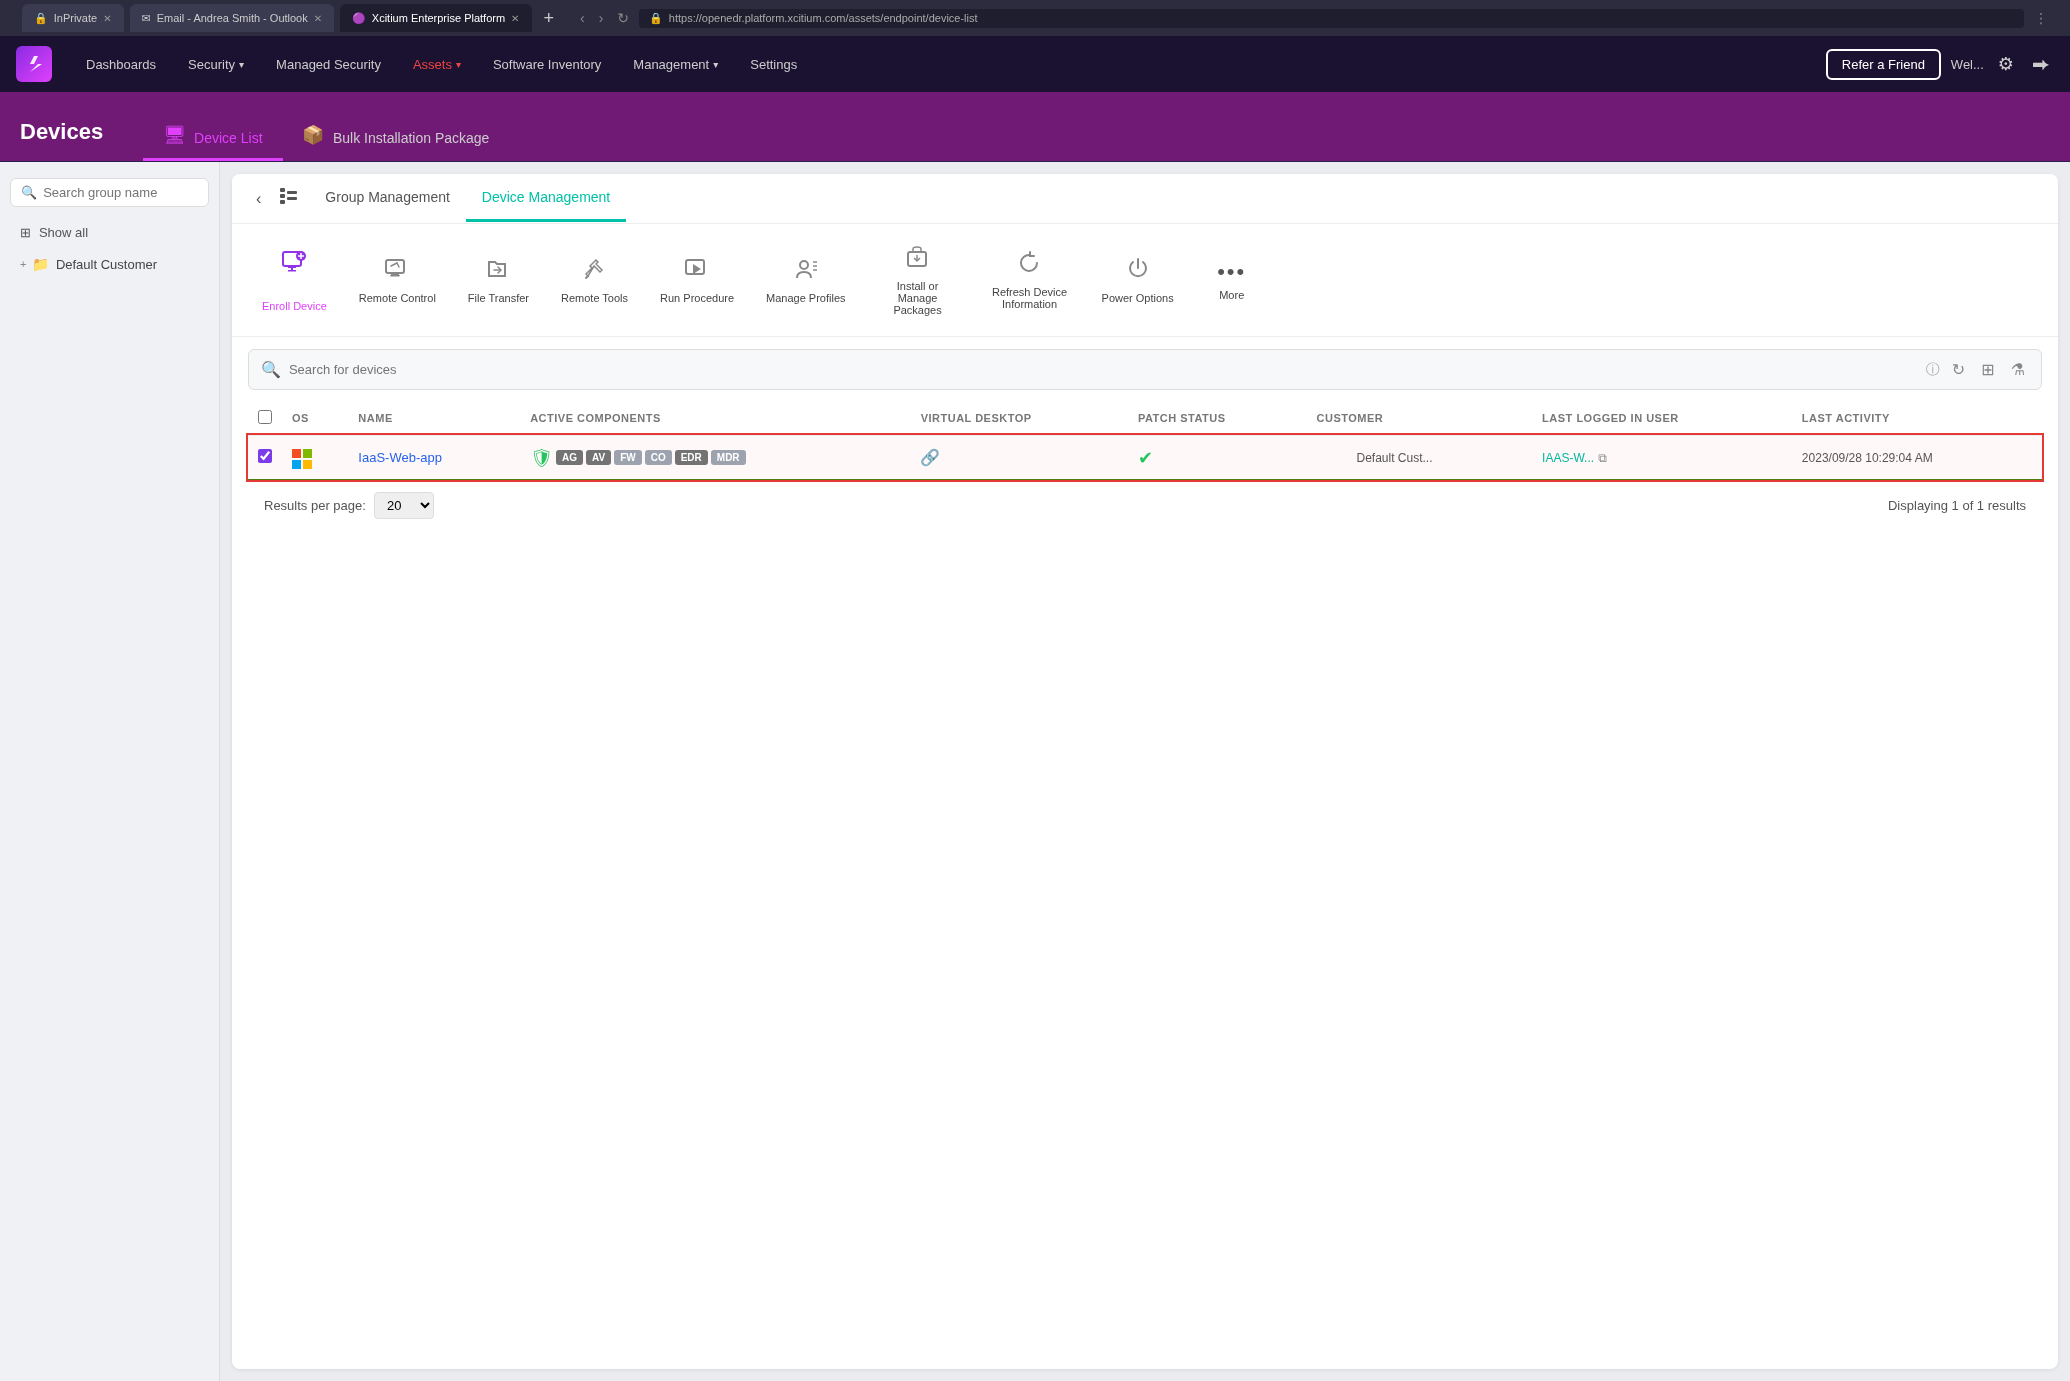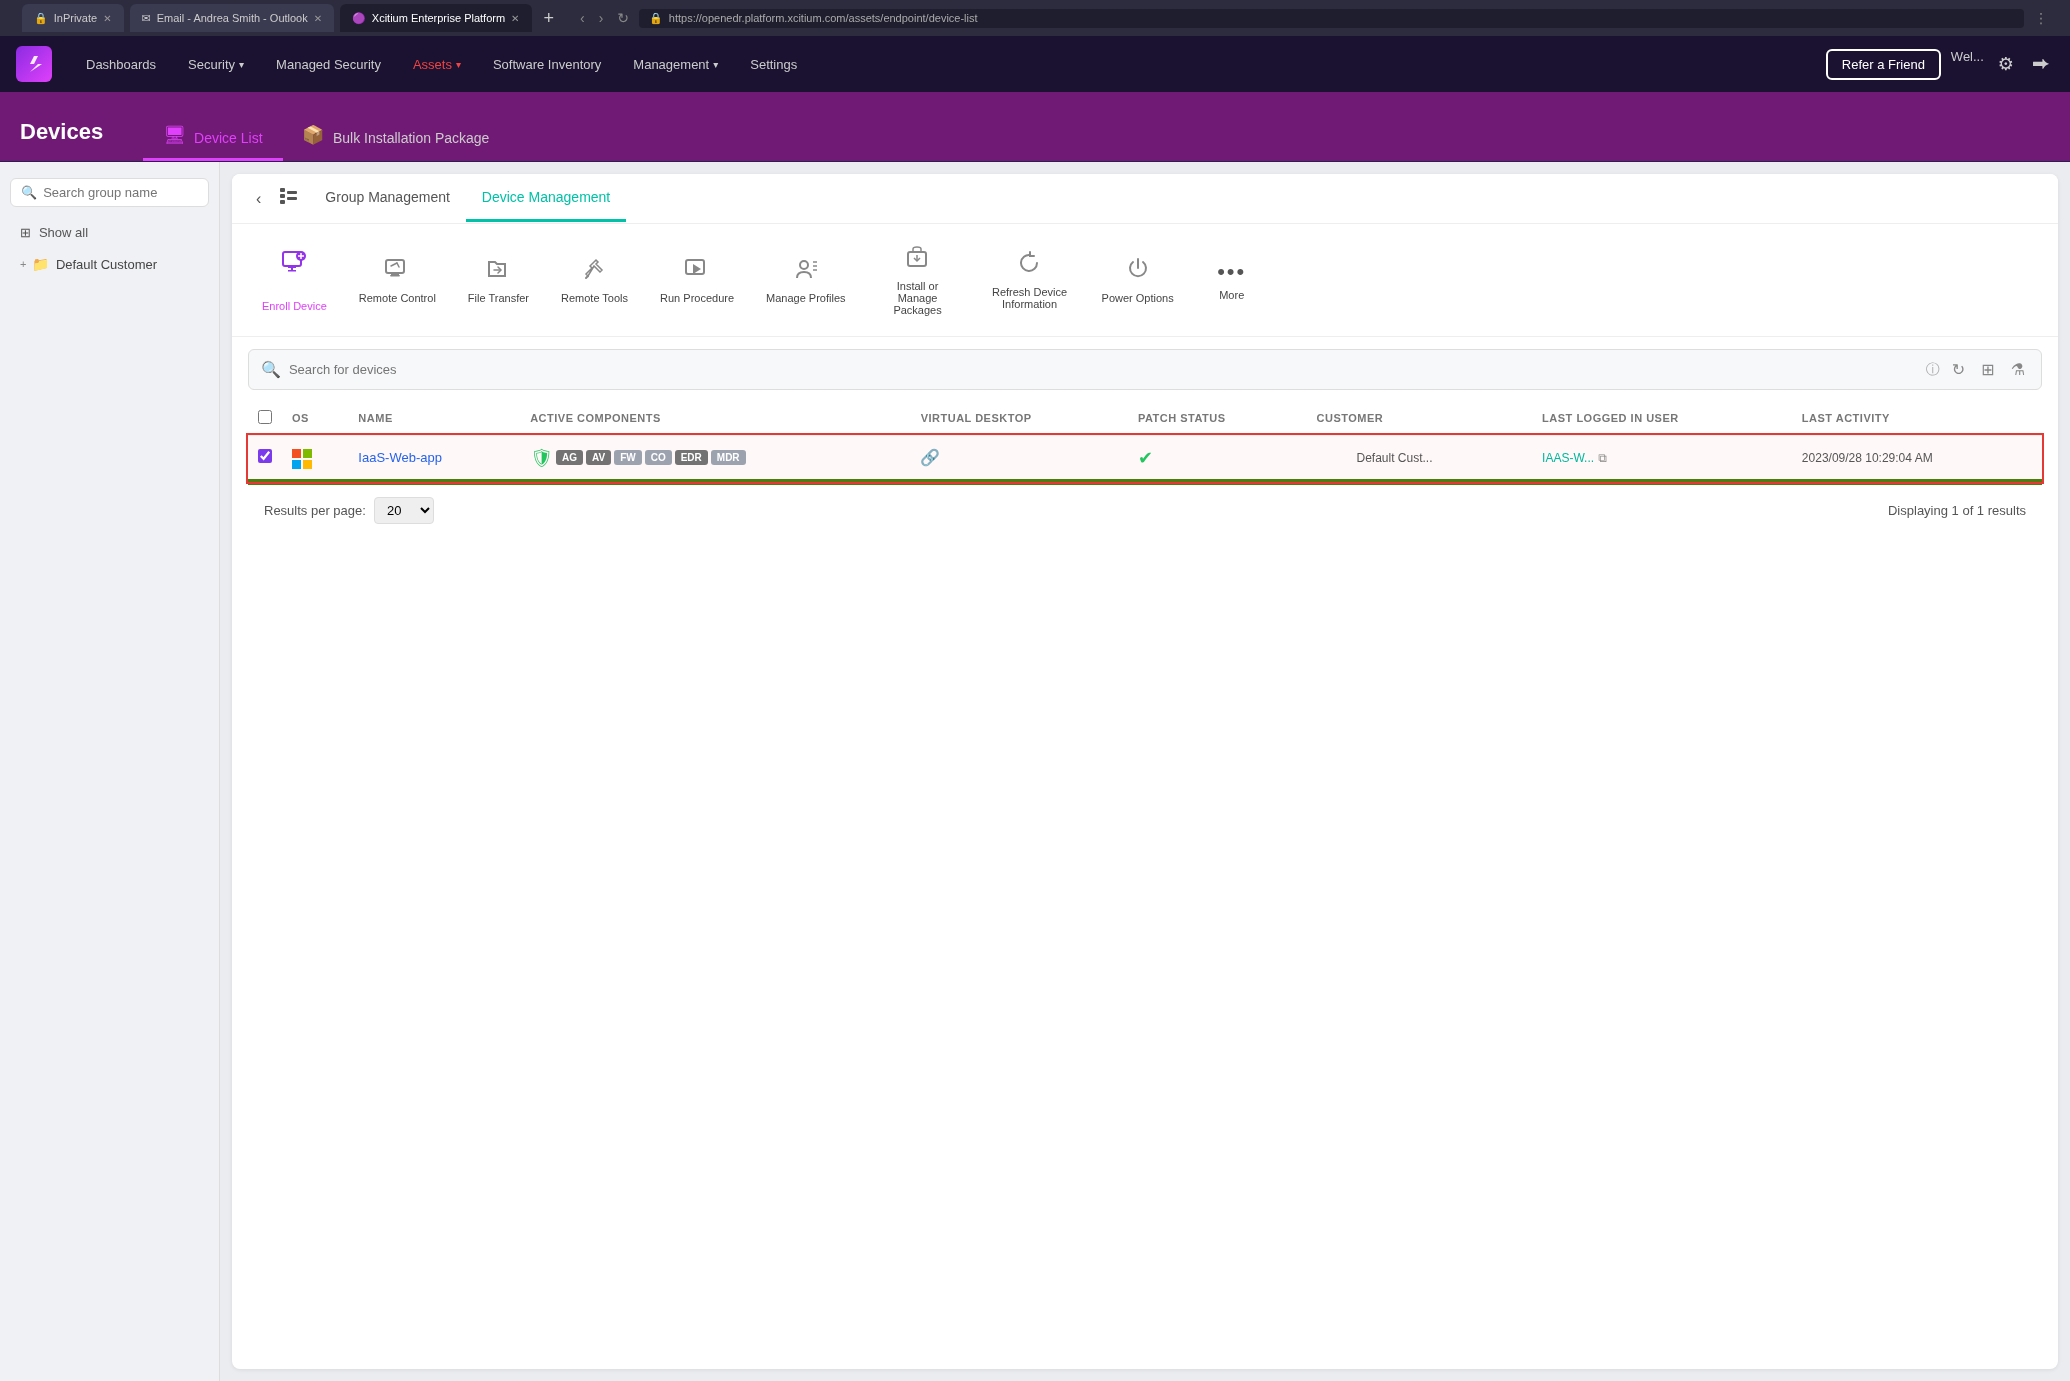--- a/index.html
+++ b/index.html
@@ -86,21 +86,21 @@
       display: flex;
       align-items: center;
       gap: 4px;
       border-radius: 4px;
       white-space: nowrap;
     }
     .nav-item.active { color: #ef4444; }
     .nav-item .caret { font-size: 10px; }
     .nav-right {
       display: flex;
-      align-items: flex-start;
+      align-items: center;
       gap: 10px;
     }
     .refer-btn {
       background: transparent;
       border: 2px solid #fff;
       color: #fff;
       padding: 6px 14px;
       border-radius: 6px;
       font-size: 13px;
       cursor: pointer;
@@ -336,21 +336,21 @@
       text-align: left;
       color: #777;
       font-size: 11px;
       font-weight: 600;
       padding: 8px 10px;
       letter-spacing: 0.5px;
       text-transform: uppercase;
     }
     .device-table td {
       padding: 10px 10px;
-      border-bottom: 6px solid #4d7c0f;
+      border-bottom: 1px solid #4d7c0f;
       vertical-align: middle;
     }
 
     
     input[type="checkbox"] {
       width: 14px;
       height: 14px;
       cursor: pointer;
       accent-color: #7c3aed;
     }

